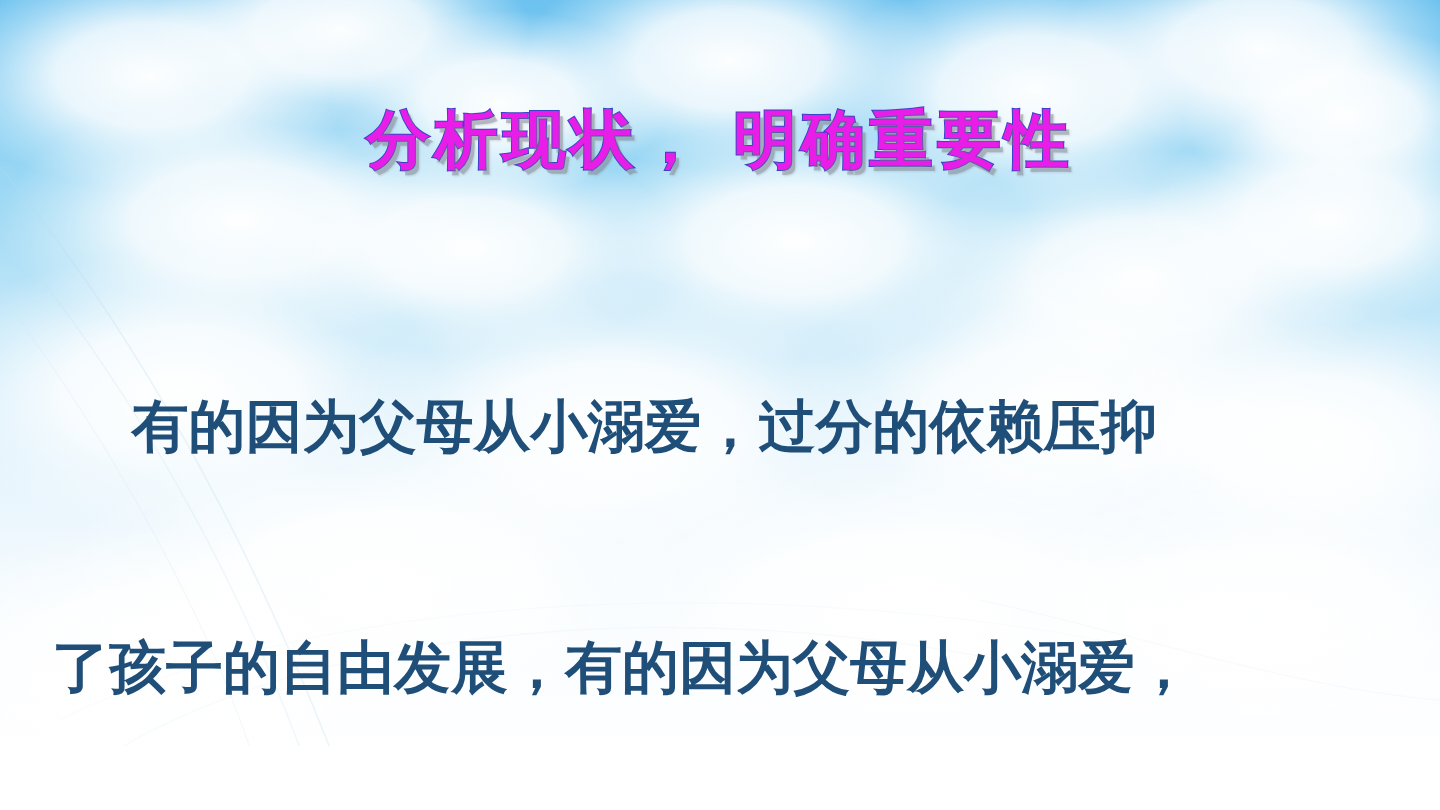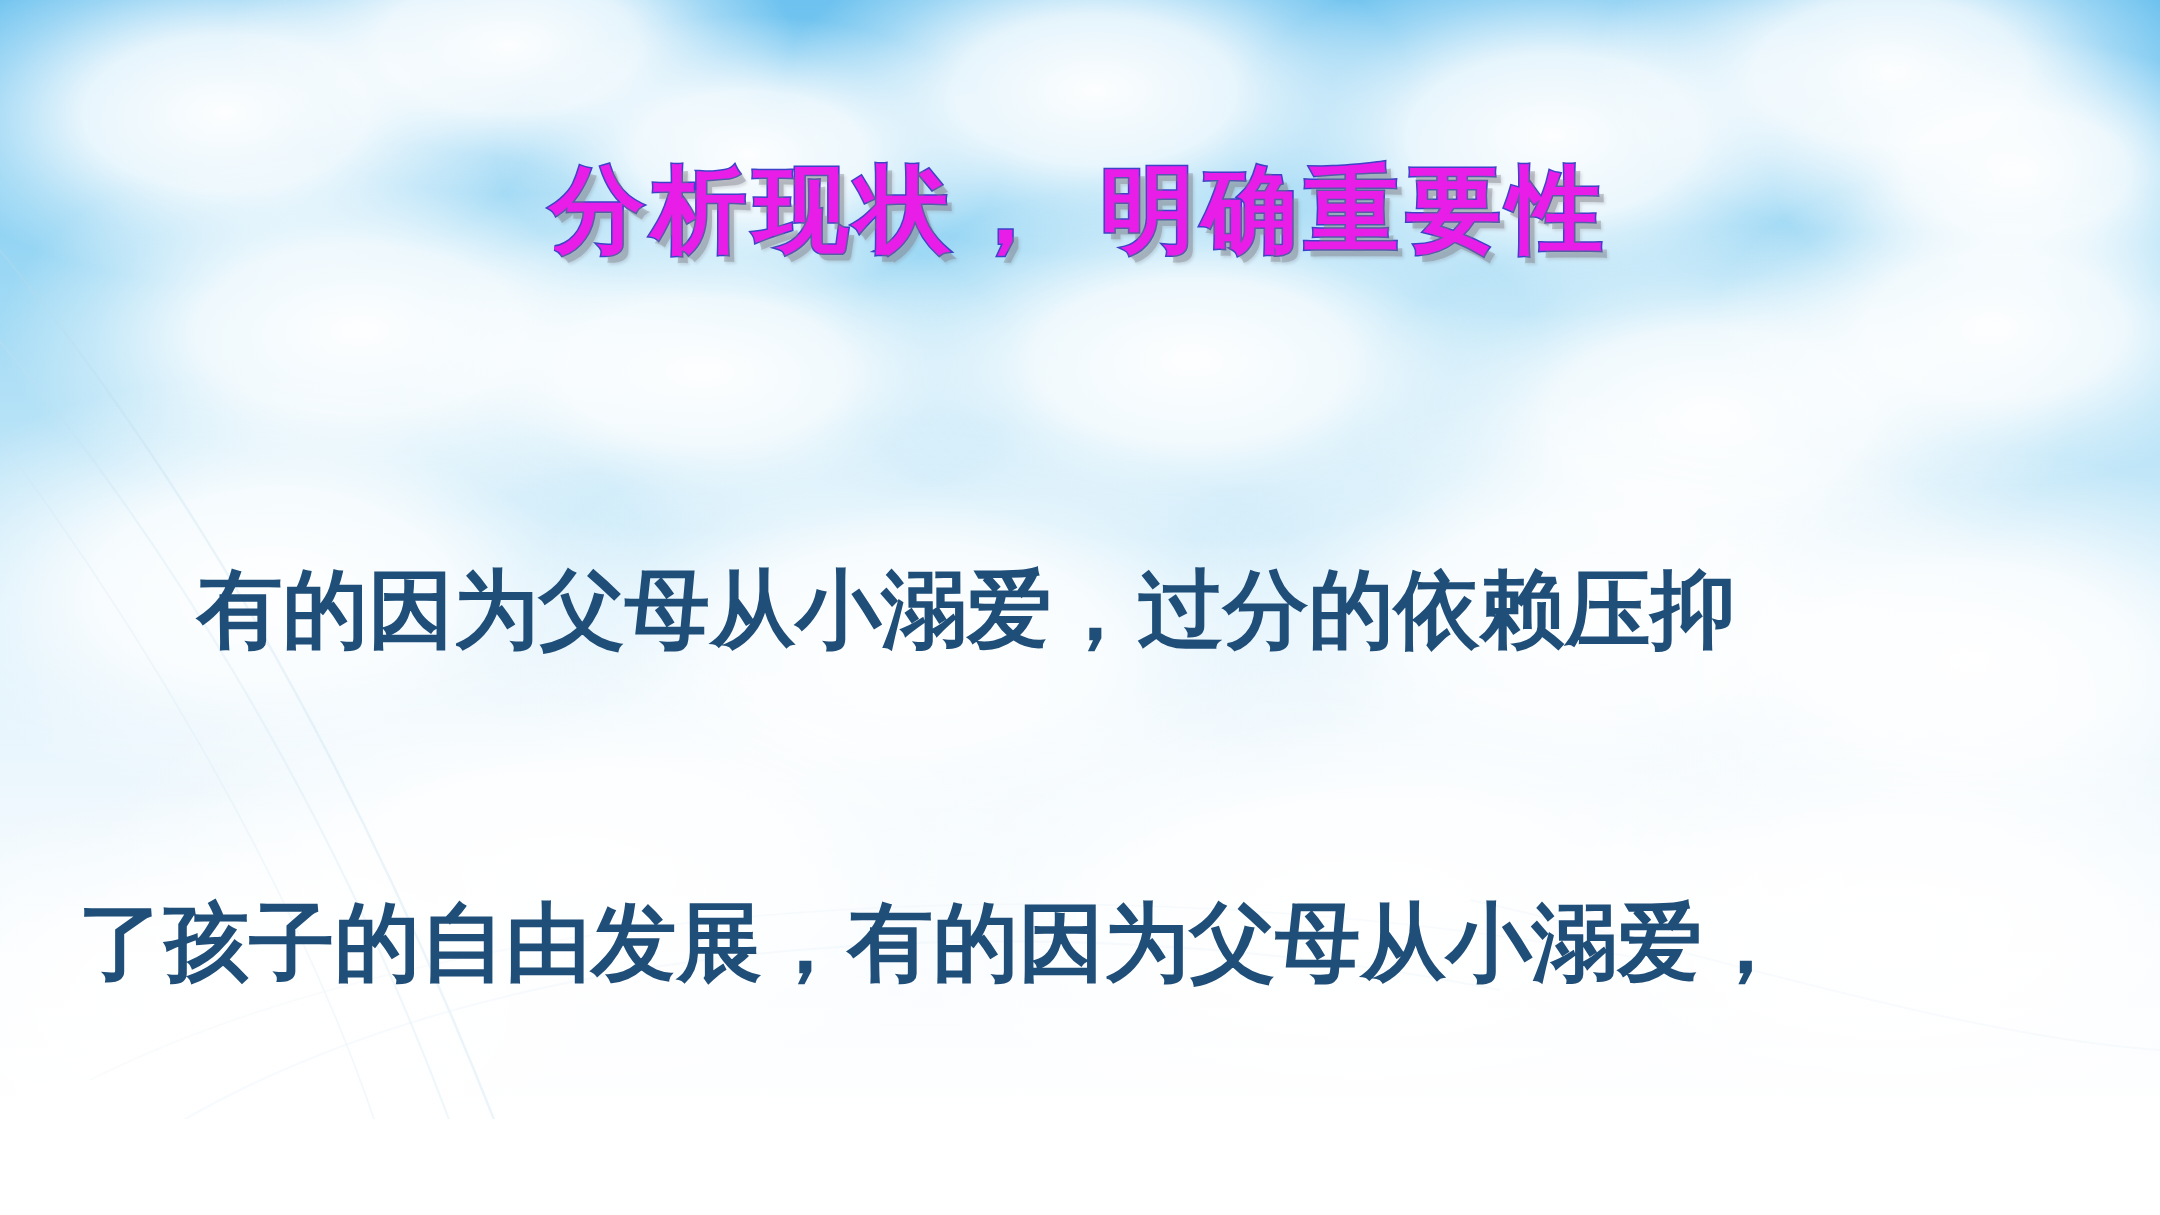--- a/index.html
+++ b/index.html
@@ -117,20 +117,21 @@
 
   .body-text .para {
     margin: 0;
     text-indent: 0;
     white-space: pre-wrap;
   }
 
   .body-line {
     display: block;
     white-space: pre;
+    margin-top: 19px;
   }
 
   
   .bottom-band {
     position: absolute;
     left: 0;
     top: 746px;
     width: 1440px;
     height: 64px;
     background: #ffffff;

